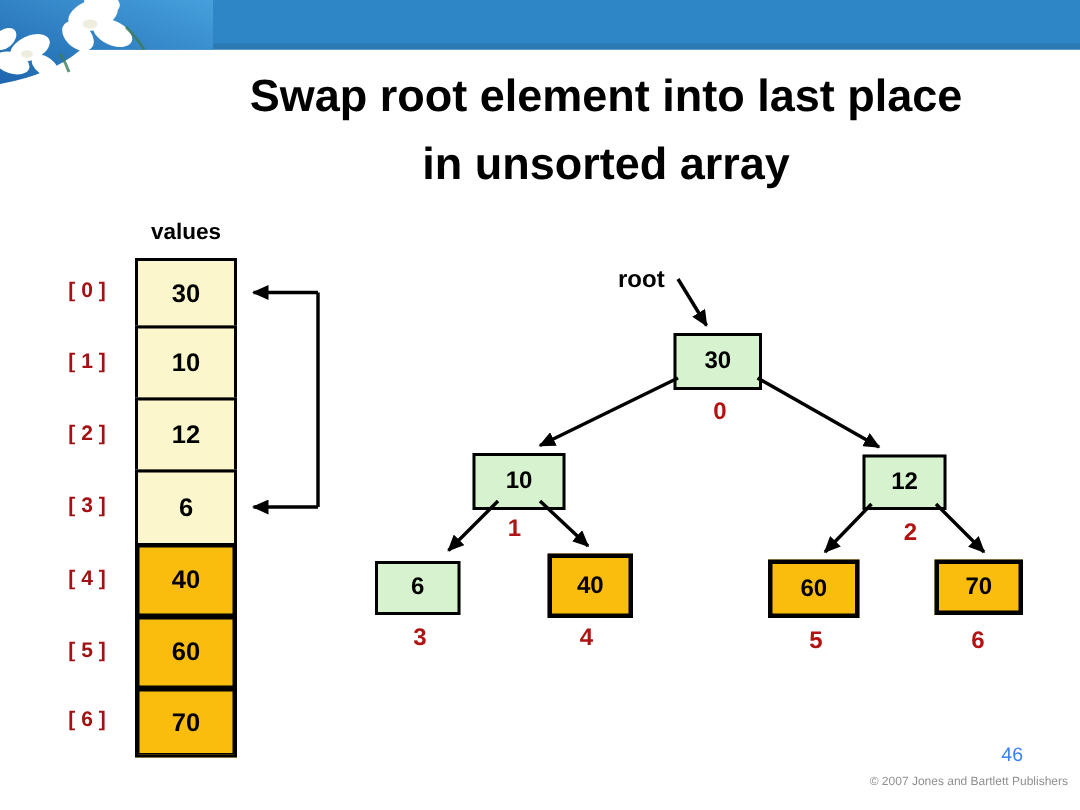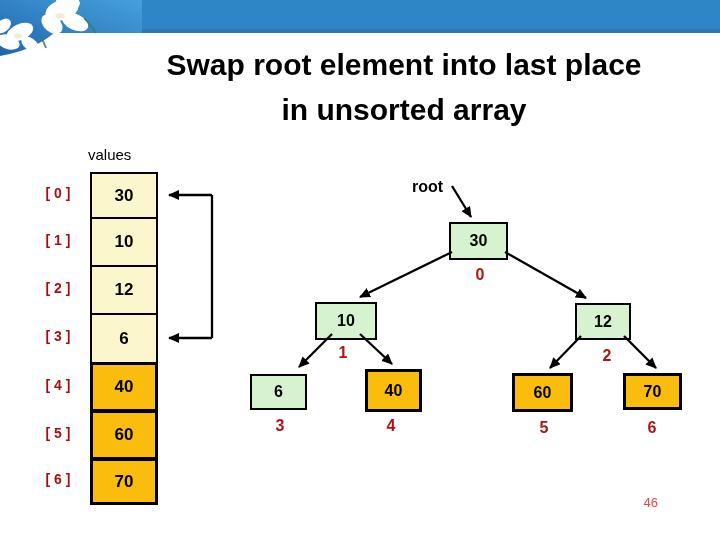--- a/index.html
+++ b/index.html
@@ -8,22 +8,22 @@
     background:#ffffff;font-family:"Liberation Sans",sans-serif;
   }
   
   #banner{position:absolute;left:0;top:0;width:720px;height:29px;
     background:#2E86C6;border-bottom:4px solid #2B79B0;}
   #flower-svg{position:absolute;left:0;top:0;}
   
   #title{position:absolute;left:80px;top:42px;width:648px;
     text-align:center;color:#000;font-weight:bold;font-size:30px;line-height:45px;}
   
-  #values-label{position:absolute;left:88px;top:146px;width:72px;text-align:left;
-    font-weight:normal;font-size:15px;color:#000;}
+  #values-label{position:absolute;left:88px;top:146px;width:72px;text-align:center;
+    font-weight:bold;font-size:15px;color:#000;}
   .cell{position:absolute;left:90px;width:68px;box-sizing:border-box;
     border:2px solid #000;text-align:center;font-weight:bold;font-size:17px;color:#000;}
   .cell.cream{background:#FBF6CC;}
   .cell.orange{background:#FBBD0D;box-shadow:inset 0 0 0 1px #000;}
   .r0{top:172px;height:47px;line-height:43px;}
   .r1{top:217px;height:50px;line-height:46px;}
   .r2{top:265px;height:50px;line-height:46px;}
   .r3{top:313px;height:51px;line-height:47px;}
   .r4{top:362px;height:50px;line-height:46px;}
   .r5{top:410px;height:50px;line-height:46px;}
@@ -48,22 +48,22 @@
   #tidx-1{left:332px;top:344px;}
   #tidx-2{left:596px;top:347px;}
   #tidx-3{left:269px;top:417px;}
   #tidx-4{left:380px;top:417px;}
   #tidx-5{left:533px;top:419px;}
   #tidx-6{left:641px;top:419px;}
   #root-label{position:absolute;left:412px;top:178px;width:50px;
     font-weight:bold;font-size:16px;color:#000;}
   #lines-svg{position:absolute;left:0;top:0;}
   
-  #page-number{position:absolute;left:608px;top:495px;width:50px;text-align:right;
-    font-size:13px;color:#ef4444;}
+  #page-number{position:absolute;left:632px;top:495px;width:50px;text-align:right;
+    font-size:13px;color:#3b82f6;}
   #copyright{position:absolute;left:460px;top:516px;width:252px;text-align:right;
     font-size:8px;color:#8F8F8F;}
 </style>
 </head>
 <body>
 
 <div id="slide">
 
   <div id="banner"></div>
   <svg id="flower-svg" width="142" height="62" viewBox="0 0 142 62">
@@ -156,14 +156,15 @@
         <line x1="505" y1="252" x2="586" y2="298" marker-end="url(#ah)"></line>
         <line x1="332" y1="334" x2="299" y2="367" marker-end="url(#ah)"></line>
         <line x1="360" y1="334" x2="392" y2="364" marker-end="url(#ah)"></line>
         <line x1="581" y1="336" x2="550" y2="368" marker-end="url(#ah)"></line>
         <line x1="624" y1="336" x2="656" y2="368" marker-end="url(#ah)"></line>
       </g>
     </g>
   </svg>
 
   <div id="page-number">46</div>
+  <div id="copyright">© 2007 Jones and Bartlett Publishers</div>
 
 </div>
 
 </body></html>

